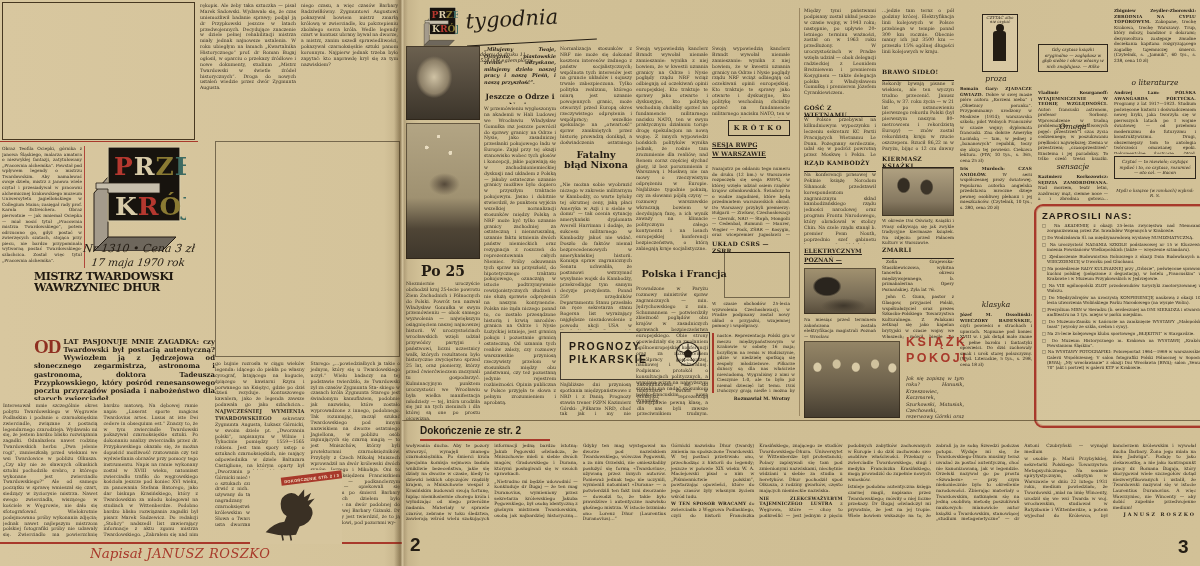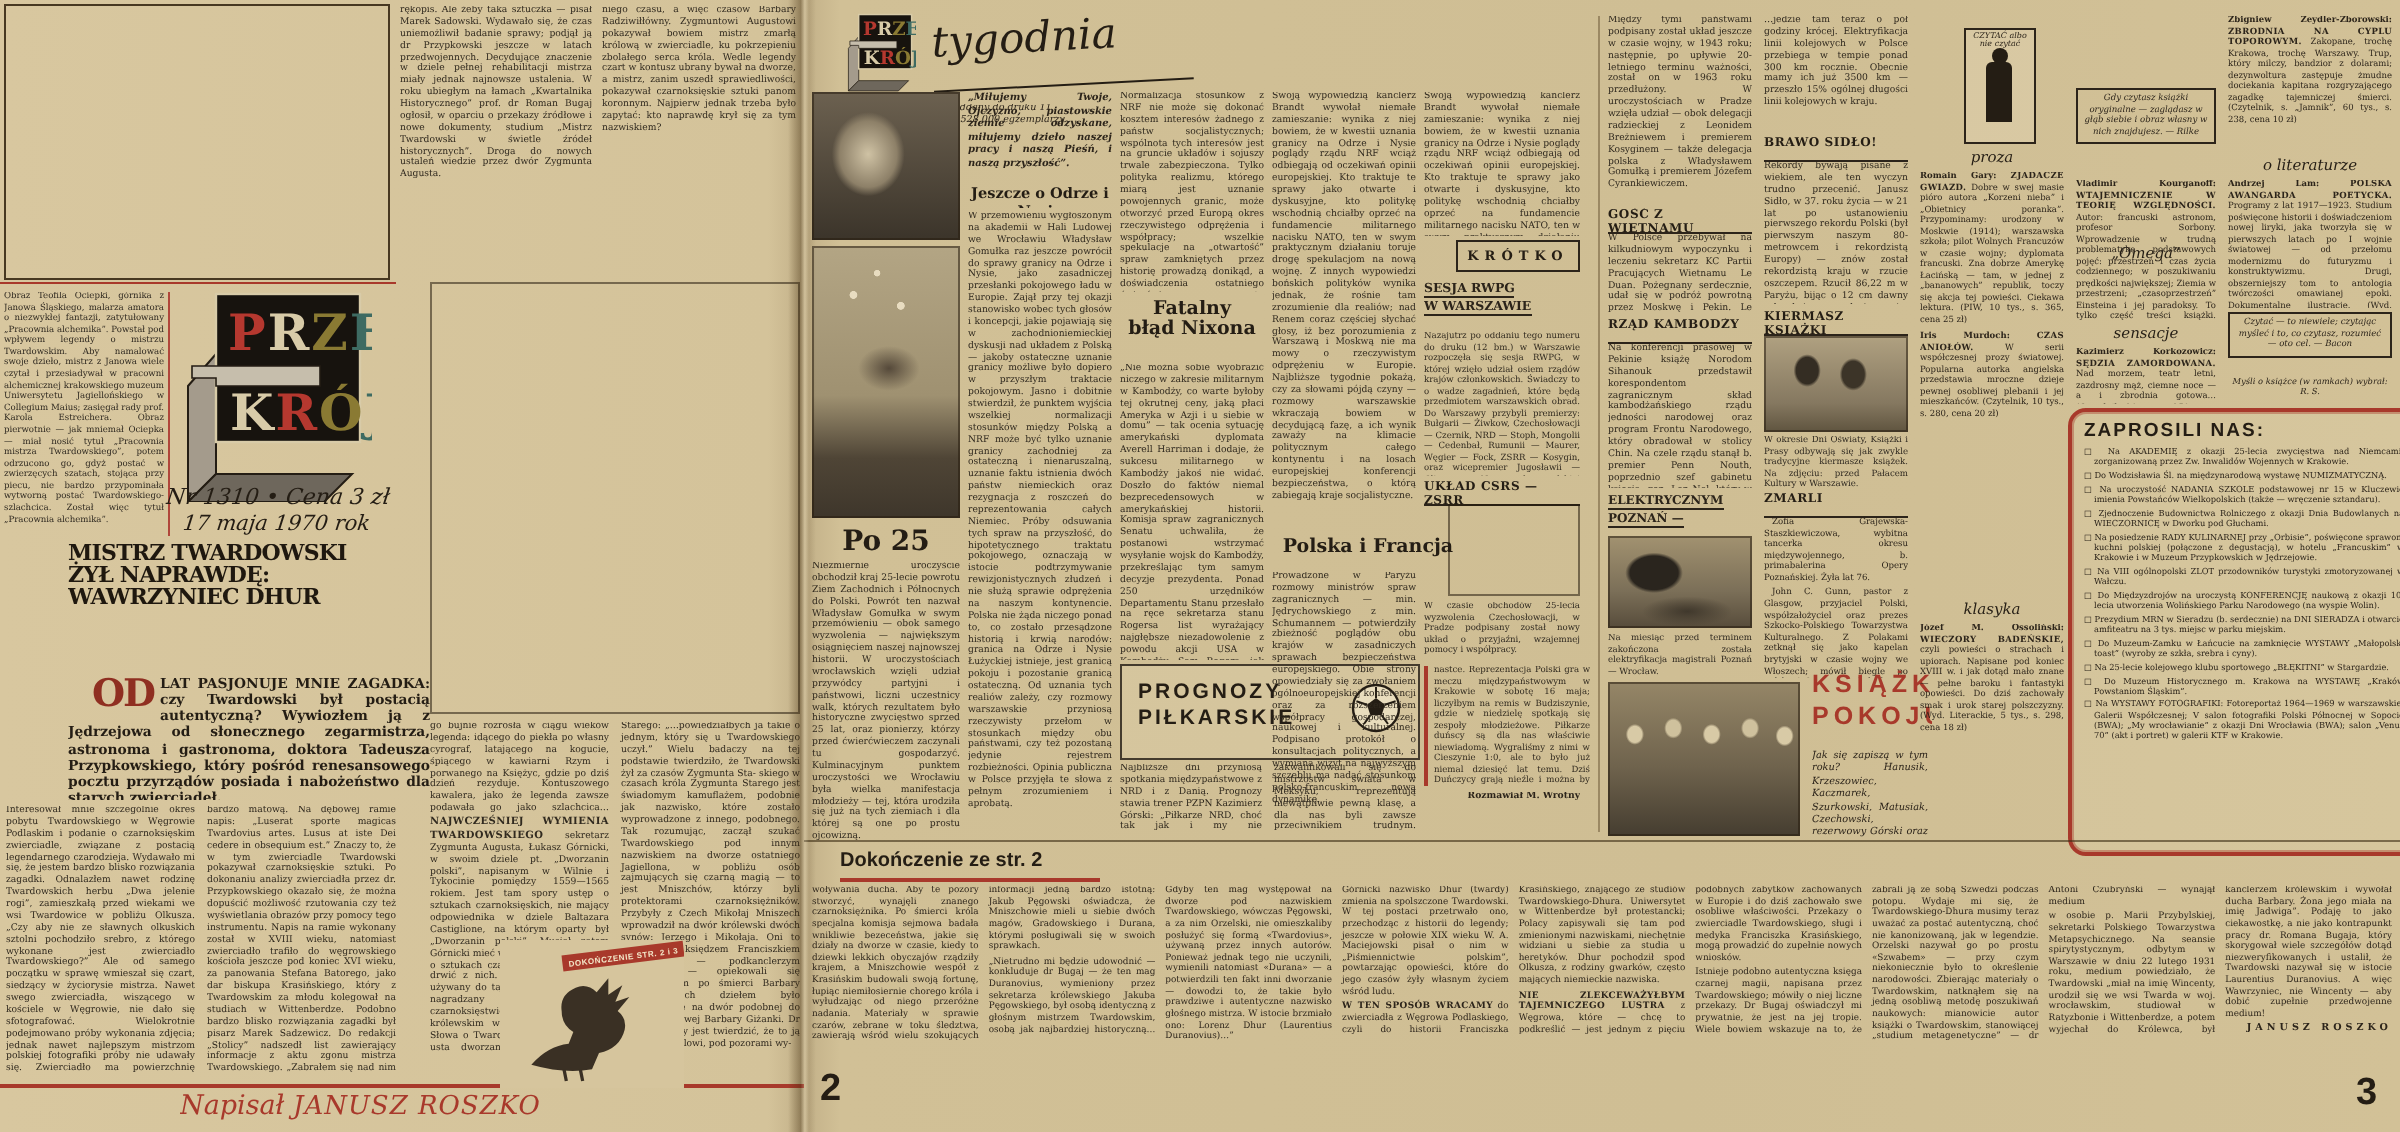--- a/index.html
+++ b/index.html
@@ -42,21 +42,21 @@
       radial-gradient(90px 60px at 50% 95%,#5d4f39 0,transparent 75%),
       linear-gradient(180deg,#96855f 0%,#a6946c 40%,#77674b 100%);}
   .issue{left:82px;top:243px;width:150px;height:30px;font-style:italic;font-size:11px;
     line-height:1.15;transform:skewX(-7deg);color:#241d14;}
   .issue .l2{padding-left:10px;display:block;font-size:10.5px;}
   .headline{left:34px;top:272px;width:184px;height:63px;font-weight:bold;font-size:11px;
     line-height:.99;letter-spacing:-.4px;color:#1f180f;}
   .lead{left:34px;top:338px;width:181px;height:62px;font-weight:bold;font-size:6.9px;
     line-height:1.18;text-align:justify;color:#241d14;}
   .lead .dc{float:left;font-size:19px;line-height:.85;font-weight:bold;color:#8f2f21;
-    margin:1px 3px 0 12px;letter-spacing:-1px;}
+    margin:1px 3px 0 0;letter-spacing:-1px;font-family:Liberation Serif, serif;}
   .bodyA{left:3px;top:403px;width:195px;height:137px;}
   .bodyB{left:215px;top:361px;width:185px;height:178px;}
   .subB{font-weight:bold;font-size:5px;letter-spacing:.2px;}
   .rooster{left:250px;top:470px;width:92px;height:74px;background:#d6c59d;z-index:5;}
   .badge{position:absolute;right:0;top:4px;background:#a8392b;color:#f3e6c8;font-family:"Liberation Sans",sans-serif;
     font-size:4px;font-weight:bold;padding:1.5px 3px;transform:rotate(-7deg);letter-spacing:.3px;}
   .hr-red2{left:0;top:542px;width:402px;height:1.5px;background:#a8392b;}
   .byline{left:90px;top:545px;width:240px;height:32px;color:#a8392b;font-style:italic;
     font-size:13.5px;white-space:nowrap;}
   .byline .nm{font-size:13px;letter-spacing:.5px;}
@@ -218,21 +218,20 @@
 
     <div class="abs photoWoman photo"></div>
 
     <div class="abs issue script">
       <span>Nr 1310 • Cena 3 zł</span>
       <span class="l2">17 maja 1970 rok</span>
     </div>
 
     <div class="abs headline">
       <div>MISTRZ TWARDOWSKI</div>
-      <div>ŻYŁ NAPRAWDĘ:</div>
       <div>WAWRZYNIEC DHUR</div>
     </div>
 
     <div class="abs lead">
       <span class="dc">OD</span>
       <span>LAT PASJONUJE MNIE ZAGADKA: czy Twardowski był postacią autentyczną? Wywiozłem ją z Jędrzejowa od słonecznego zegarmistrza, astronoma i gastronoma, doktora Tadeusza Przypkowskiego, który pośród renesansowego pocztu przyrządów posiada i nabożeństwo dla starych zwierciadeł.</span>
     </div>
 
     <div class="abs bodyA t t2">Interesował mnie szczególnie okres pobytu Twardowskiego w Węgrowie Podlaskim i podanie o czarnoksięskim zwierciadle, związane z postacią legendarnego czarodzieja. Wydawało mi się, że jestem bardzo blisko rozwiązania zagadki. Odnalazłem nawet rodzinę Twardowskich herbu „Dwa jelenie rogi”, zamieszkałą przed wiekami we wsi Twardowice w pobliżu Olkusza. „Czy aby nie ze sławnych olkuskich sztolni pochodziło srebro, z którego wykonane jest zwierciadło Twardowskiego?” Ale od samego początku w sprawę wmieszał się czart, siedzący w życiorysie mistrza. Nawet swego zwierciadła, wiszącego w kościele w Węgrowie, nie dało się sfotografować. Wielokrotnie podejmowano próby wykonania zdjęcia; jednak nawet najlepszym mistrzom polskiej fotografiki próby nie udawały się. Zwierciadło ma powierzchnię bardzo matową. Na dębowej ramie napis: „Luserat sporte magicas Twardovius artes. Lusus at iste Dei cedere in obsequium est.” Znaczy to, że w tym zwierciadle Twardowski pokazywał czarnoksięskie sztuki. Po dokonaniu analizy zwierciadła przez dr. Przypkowskiego okazało się, że można dopuścić możliwość rzutowania czy też wyświetlania obrazów przy pomocy tego instrumentu. Napis na ramie wykonany został w XVIII wieku, natomiast zwierciadło trafiło do węgrowskiego kościoła jeszcze pod koniec XVI wieku, za panowania Stefana Batorego, jako dar biskupa Krasińskiego, który z Twardowskim za młodu kolegował na studiach w Wittenberdze. Podobno bardzo blisko rozwiązania zagadki był pisarz Marek Sadzewicz. Do redakcji „Stolicy” nadszedł list zawierający informacje z aktu zgonu mistrza Twardowskiego. „Zabrałem się nad nim z ciekawością — w tej chwili odwołano mnie do telefonu. Kiedy powróciłem — listu nie było już na biurku. Szukałem — po prostu diabeł ogonem nakrył…”</div>
 

